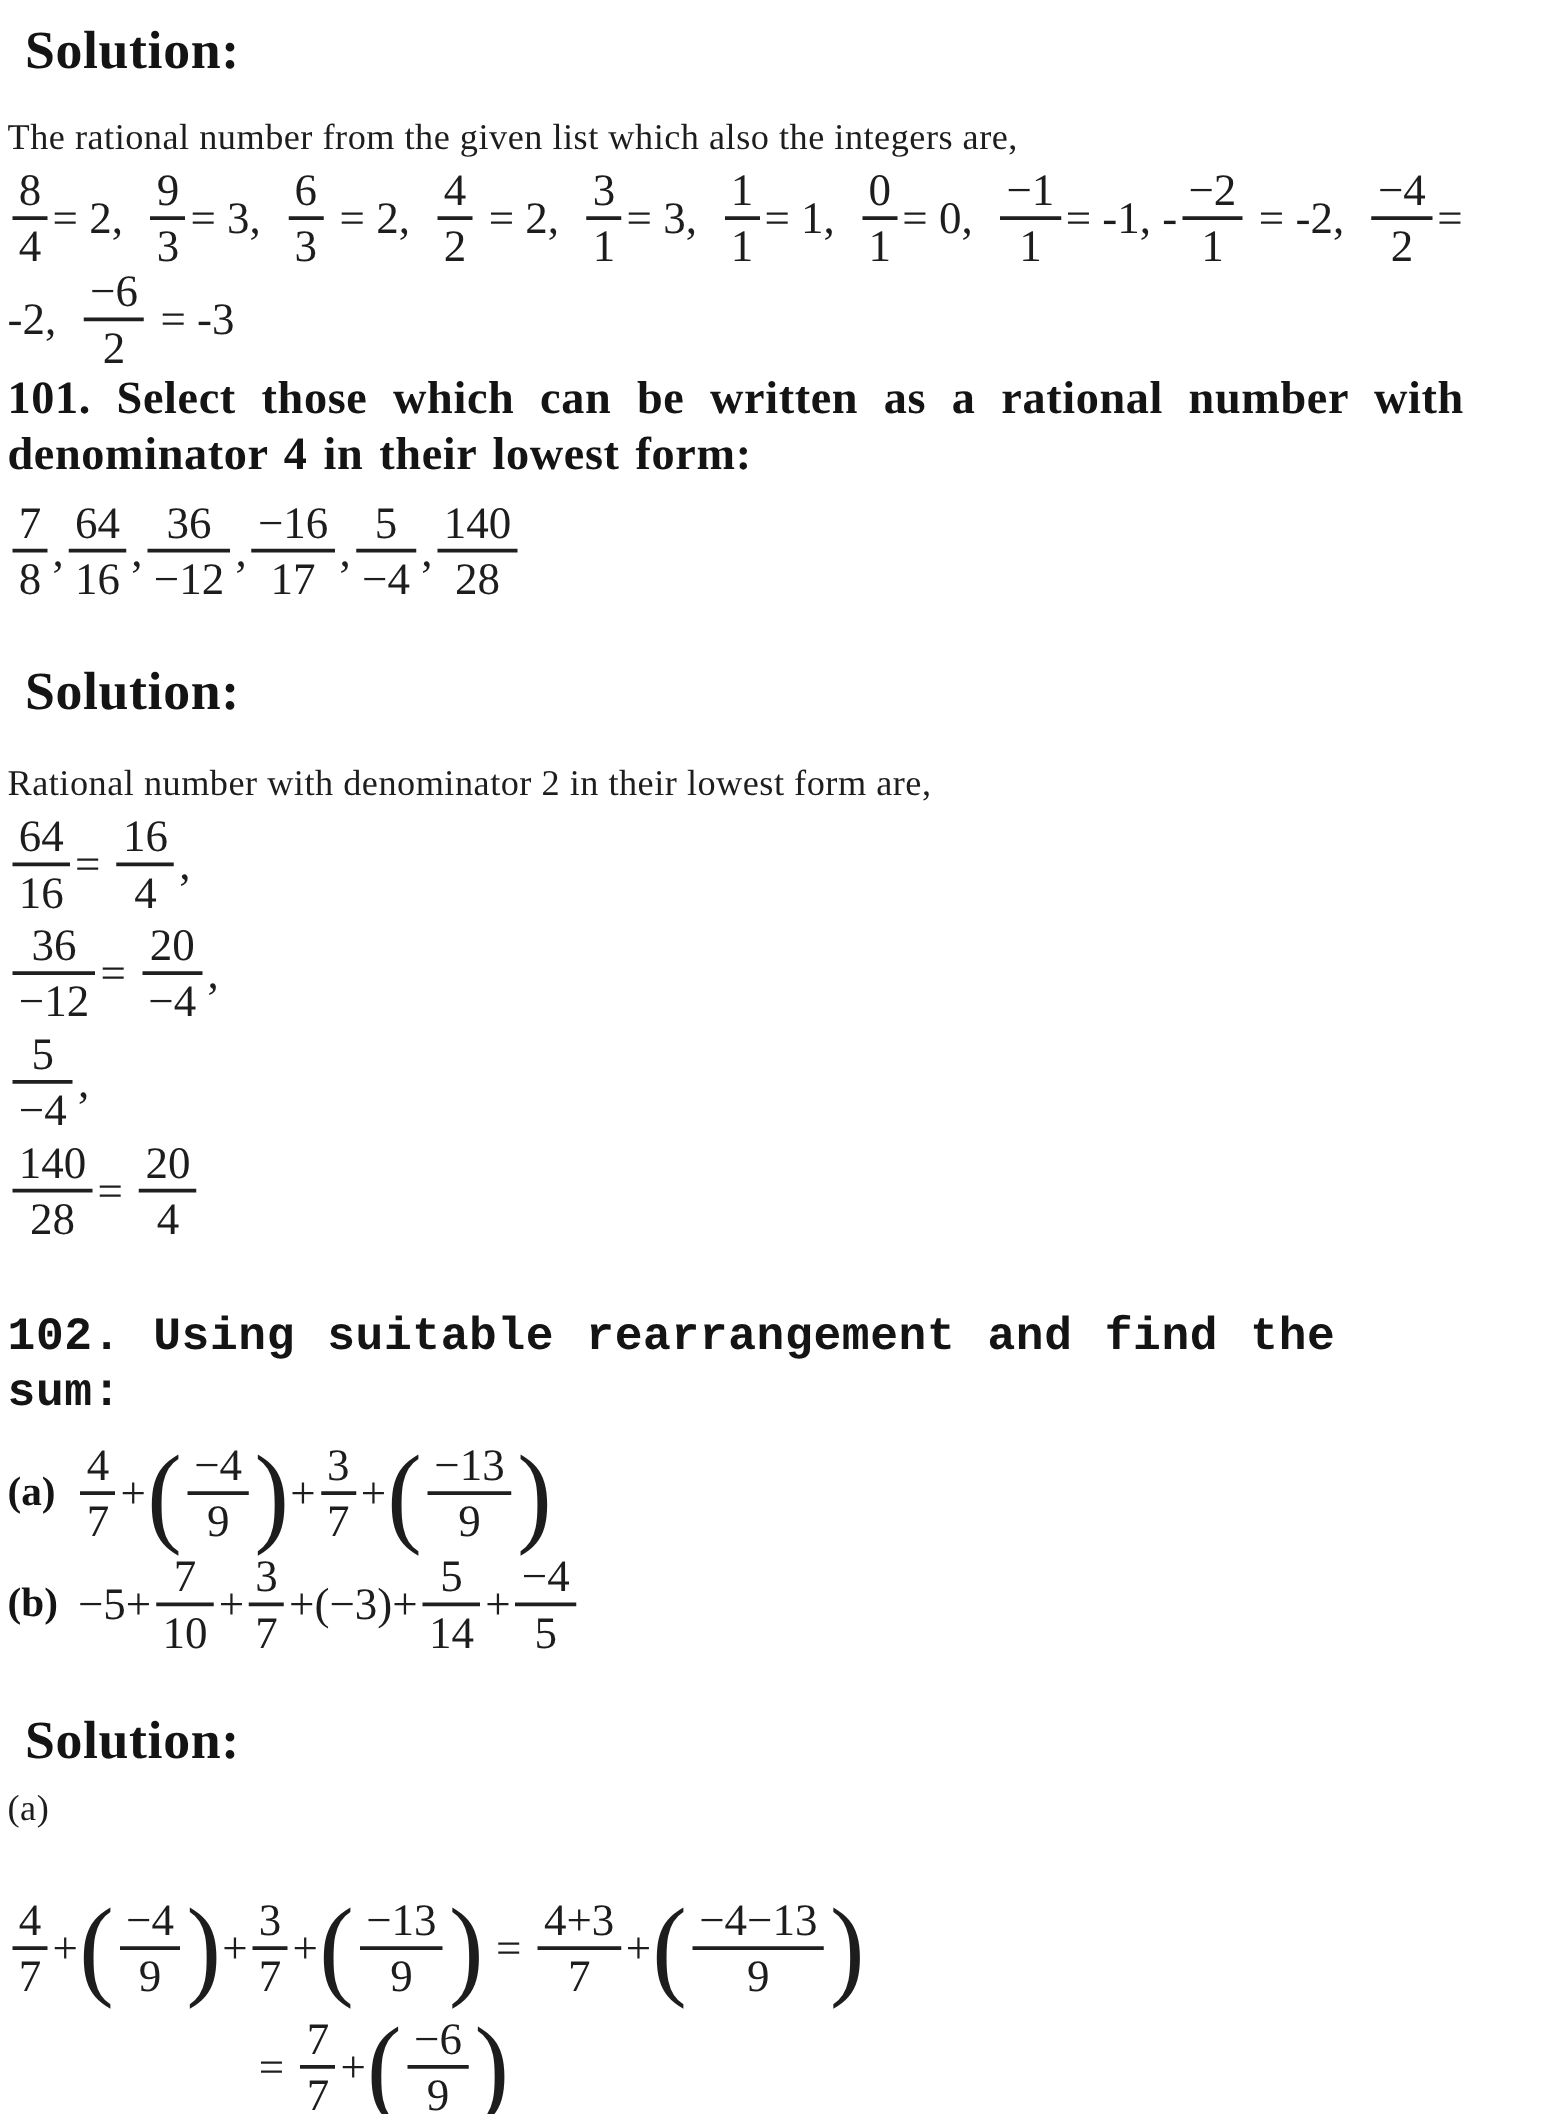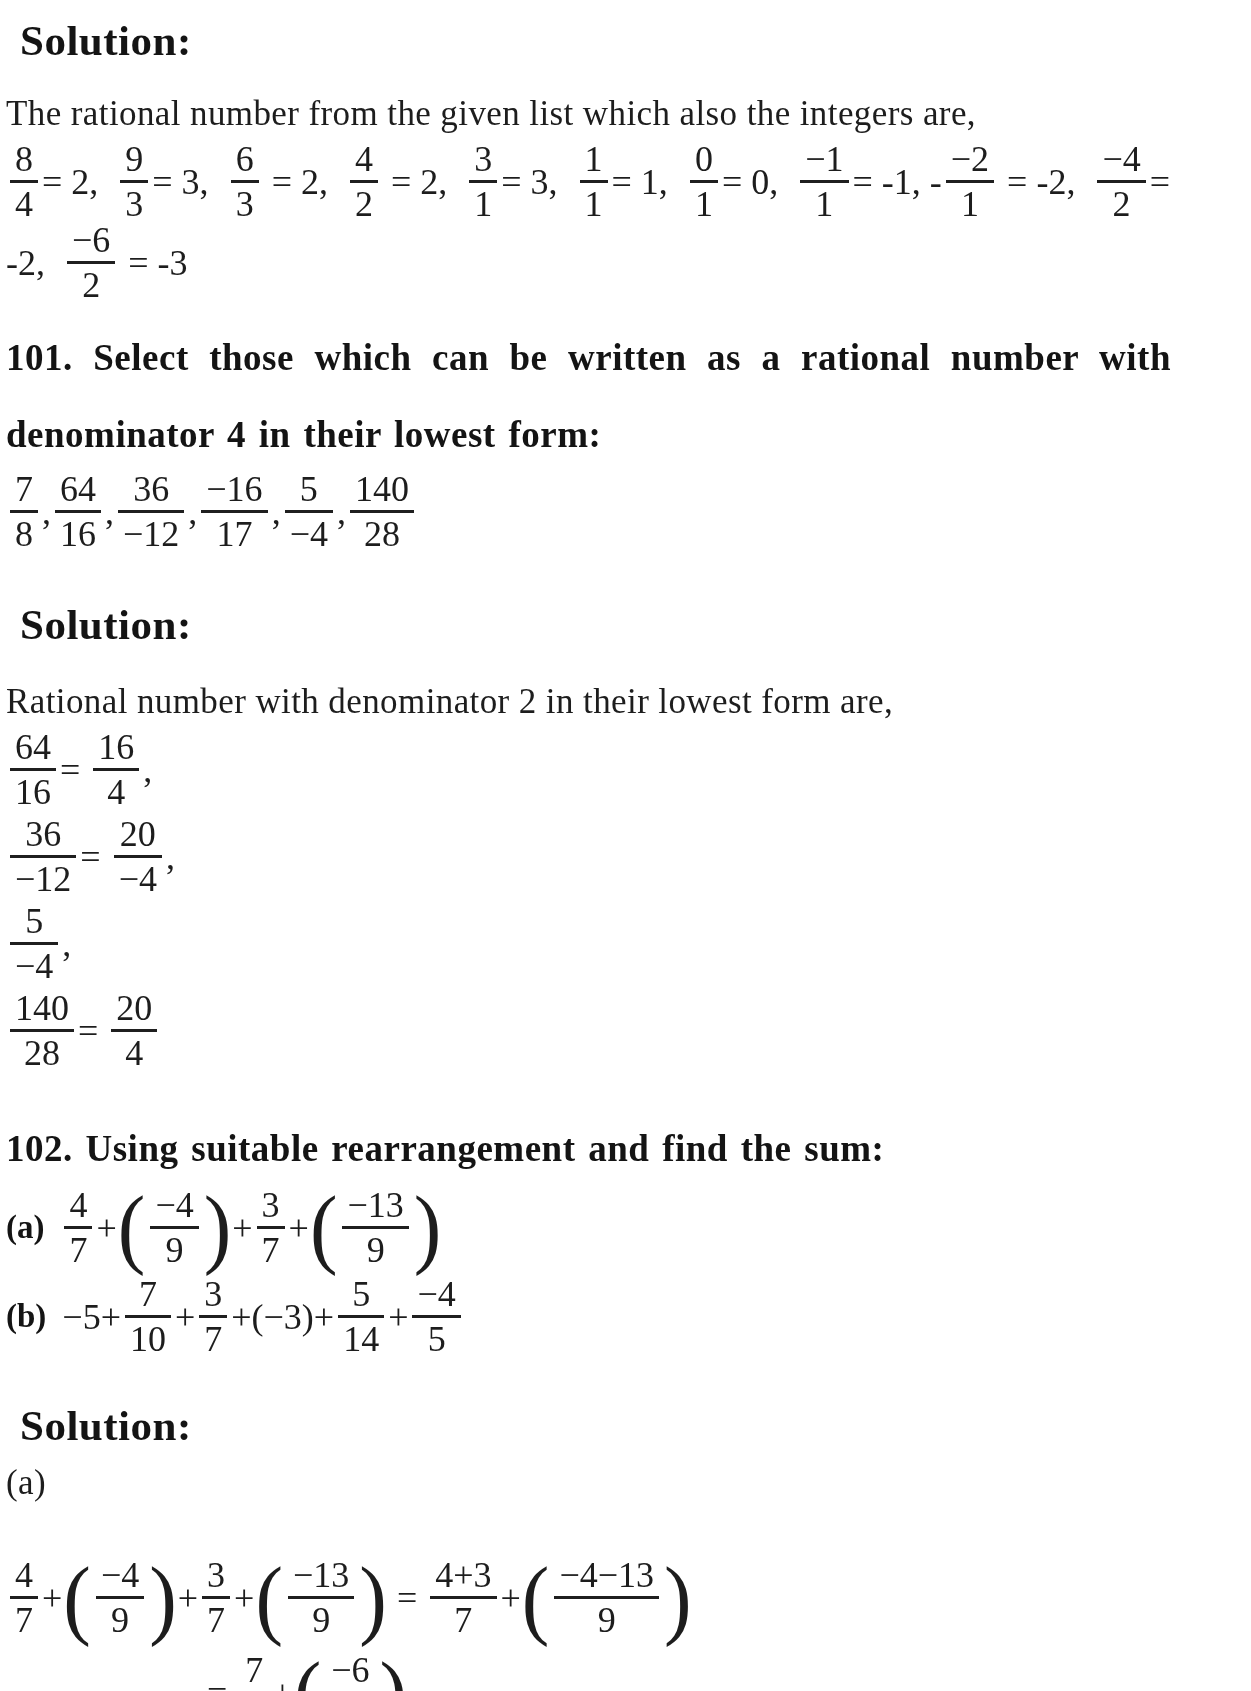--- a/index.html
+++ b/index.html
@@ -16,33 +16,32 @@
   .h-sol{
     margin:14px;
     font-size:43px;
     font-weight:bold;
     line-height:1.08;
     color:#141414;
     letter-spacing:0.5px;
   }
   .body-text{
     margin:0;
-    font-size:35px;
+    font-size:29px;
     line-height:1.15;
     letter-spacing:0.4px;
   }
   .intro{margin-top:30px;}
   .h-q{
     font-size:37px;
     font-weight:bold;
     line-height:1.22;
     color:#141414;
     letter-spacing:0.5px;
     word-spacing:3px;
-    margin-top:32px;
   }
   .justify{
     text-align:justify;
     text-align-last:justify;
   }
   .math{
     font-size:36px;
     line-height:1;
     white-space:pre-wrap;
   }
@@ -70,21 +69,21 @@
     font-weight:300;
     line-height:0;
     margin:0 1px;
     transform:scaleY(1.08);
   }
   .row-a{margin-top:6px;}
   .row-q101{margin-top:14px;}
   .sol2{margin-top:50px;}
   .s101-text{margin-top:34px;}
   .stack{margin-top:6px;margin-bottom:6px;}
-  .q102{margin-top:55px;}
+  .q102{margin-top:55px;font-family:Liberation Mono, monospace;}
   .eq-row{
     display:flex;
     align-items:center;
     gap:16px;
   }
   .qa{margin-top:16px;}
   .qb{margin-top:8px;}
   .q-label{
     font-size:33px;
     font-weight:bold;

